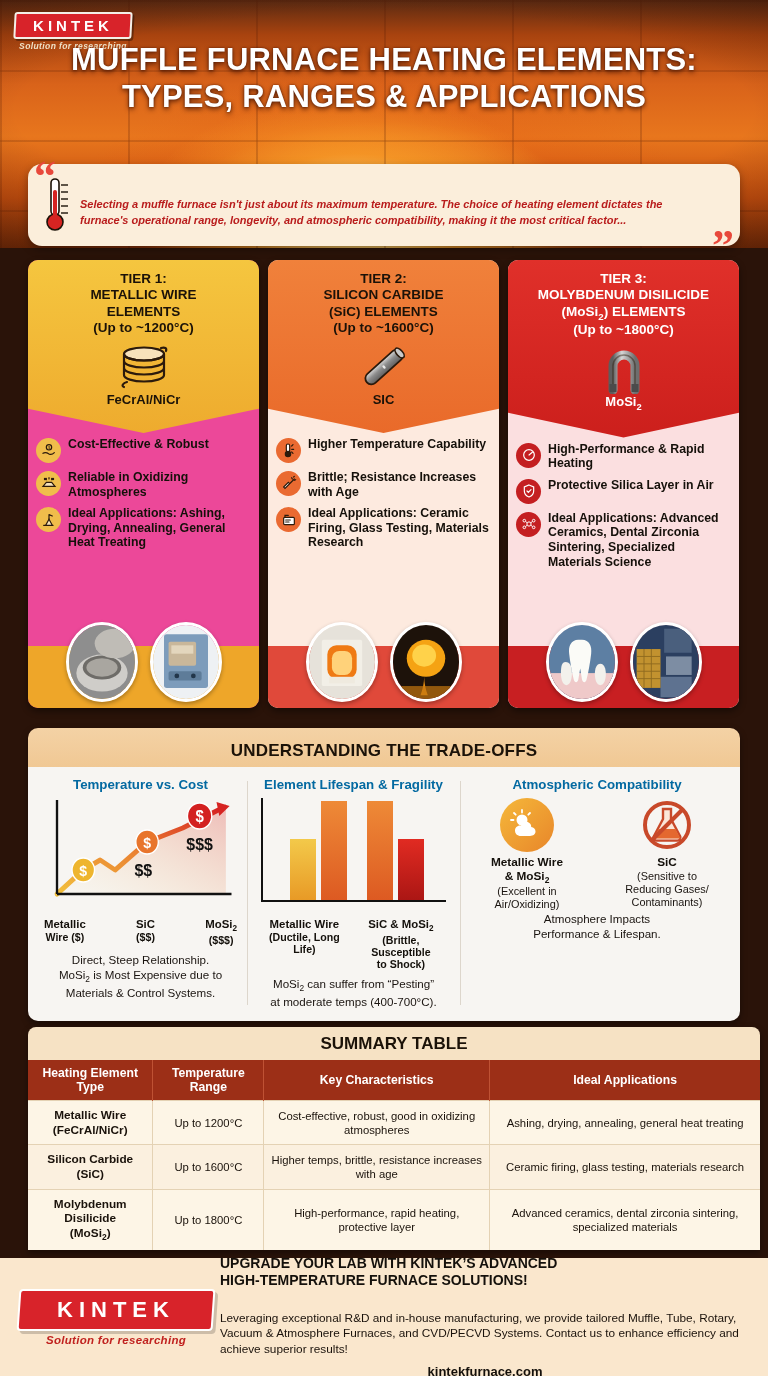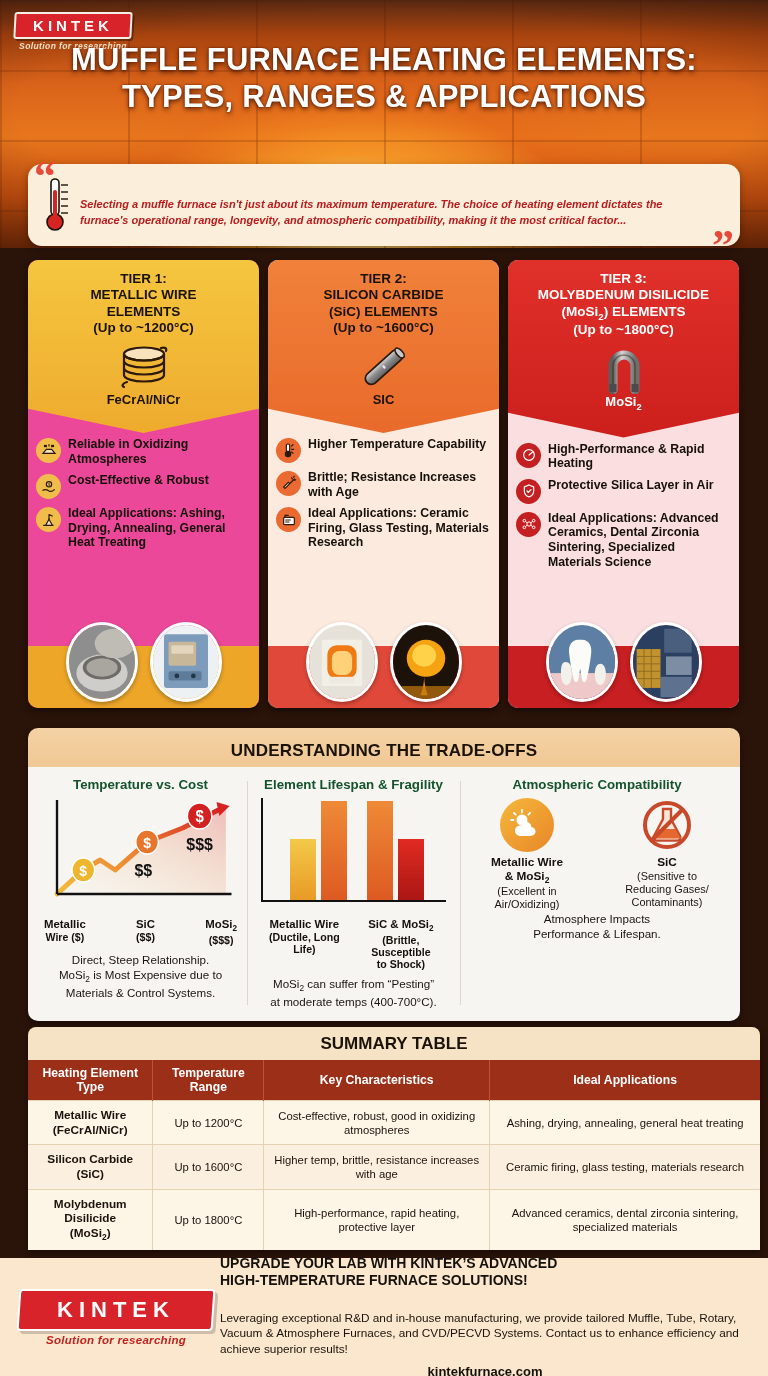--- a/index.html
+++ b/index.html
@@ -110,21 +110,21 @@
 
   
   .tradeoffs{ position:absolute; top:728px; left:28px; width:712px; z-index:5;
     border-radius:10px; overflow:hidden; box-shadow:0 3px 7px rgba(0,0,0,.4); }
   .to-head{ background:linear-gradient(180deg,#f4d2a5,#f0c894); text-align:center;
     padding:13px 0 6px; font-size:17px; font-weight:bold; color:#1b1208; letter-spacing:.2px; }
   .to-body{ background:#f7f5f2; display:flex; padding:10px 6px 12px; }
   .to-col{ flex:1; padding:0 8px; text-align:center; position:relative; }
   .to-col + .to-col::before{ content:""; position:absolute; left:0; top:4px; bottom:4px;
     width:1px; background:#ddd6cc; }
-  .to-title{ font-size:13.3px; font-weight:bold; color:#14532d; margin-bottom:6px; }
+  .to-title{ font-size:13.3px; font-weight:bold; color:#0369a1; margin-bottom:6px; }
   .to-note{ font-size:11.6px; color:#1a1410; line-height:1.3; margin-top:6px; }
 
   .chartbox{ position:relative; height:118px; }
   .axlabels{ display:flex; justify-content:space-between; padding:2px 2px 0; }
   .axlab{ font-size:11.4px; font-weight:bold; color:#14100b; line-height:1.15; }
   .axlab small{ font-size:10.6px; font-weight:bold; display:block; }
 
   .bars{ display:flex; align-items:flex-end; justify-content:center; gap:5px;
     height:104px; border-left:2.5px solid #111; border-bottom:2.5px solid #111;
     padding:0 10px 0 14px; margin:0 6px; }
@@ -236,37 +236,37 @@
           </g>
         </svg>
       </div>
       <div class="tier-abbr">FeCrAl/NiCr</div>
     </div>
 
     <div class="bullets">
       <div class="bullet">
         <div class="bicon">
           <svg width="16" height="16" viewBox="0 0 24 24" fill="none" stroke="#2b1a0c" stroke-width="1.8">
+            <circle cx="12" cy="8" r="4"></circle>
+              <text x="12" y="11" font-size="6" text-anchor="middle" fill="#2b1a0c" stroke="none">$</text>
+            <path d="M3 17c3-2 6-1 9 1 2 1 5 1 8-2" stroke-linecap="round"></path>
+          </svg>
+        </div>
+        <div class="btext">Cost-Effective &amp; Robust</div>
+      </div>
+      <div class="bullet">
+        <div class="bicon">
+          <svg width="16" height="16" viewBox="0 0 24 24" fill="none" stroke="#2b1a0c" stroke-width="1.8">
             <path d="M3 17h18l-5-6H8z" fill="#f7e2bb"></path>
             <path d="M8 7v-2M12 6v-2M16 7v-2" stroke-linecap="round"></path>
             <circle cx="6" cy="6" r=".9" fill="#2b1a0c"></circle>
               <circle cx="18" cy="6" r=".9" fill="#2b1a0c"></circle>
           </svg>
         </div>
         <div class="btext">Reliable in Oxidizing Atmospheres</div>
-      </div>
-      <div class="bullet">
-        <div class="bicon">
-          <svg width="16" height="16" viewBox="0 0 24 24" fill="none" stroke="#2b1a0c" stroke-width="1.8">
-            <circle cx="12" cy="8" r="4"></circle>
-              <text x="12" y="11" font-size="6" text-anchor="middle" fill="#2b1a0c" stroke="none">$</text>
-            <path d="M3 17c3-2 6-1 9 1 2 1 5 1 8-2" stroke-linecap="round"></path>
-          </svg>
-        </div>
-        <div class="btext">Cost-Effective &amp; Robust</div>
       </div>
       <div class="bullet">
         <div class="bicon">
           <svg width="16" height="16" viewBox="0 0 24 24" fill="none" stroke="#2b1a0c" stroke-width="1.8">
             <path d="M4 20h14" stroke-linecap="round"></path>
             <path d="M7 20l5-9 5 9z" fill="#f7e2bb"></path>
             <path d="M12 11V4M12 4l5 2" stroke-linecap="round"></path>
           </svg>
         </div>
         <div class="btext">Ideal Applications: Ashing, Drying, Annealing, General Heat Treating</div>
@@ -629,21 +629,21 @@
           <div>Metallic Wire</div>
           <div>(FeCrAl/NiCr)</div>
         </td>
         <td>Up to 1200°C</td>
         <td>Cost-effective, robust, good in oxidizing atmospheres</td>
         <td>Ashing, drying, annealing, general heat treating</td>
       </tr>
       <tr>
         <td class="first">Silicon Carbide (SiC)</td>
         <td>Up to 1600°C</td>
-        <td>Higher temp, brittle, resistance increases with age</td>
+        <td>Higher temps, brittle, resistance increases with age</td>
         <td>Ceramic firing, glass testing, materials research</td>
       </tr>
       <tr>
         <td class="first">
           <div>Molybdenum Disilicide</div>
           <div><span>(MoSi</span><span class="sub">2</span><span>)</span></div>
         </td>
         <td>Up to 1800°C</td>
         <td>High-performance, rapid heating, protective layer</td>
         <td>Advanced ceramics, dental zirconia sintering, specialized materials</td>

